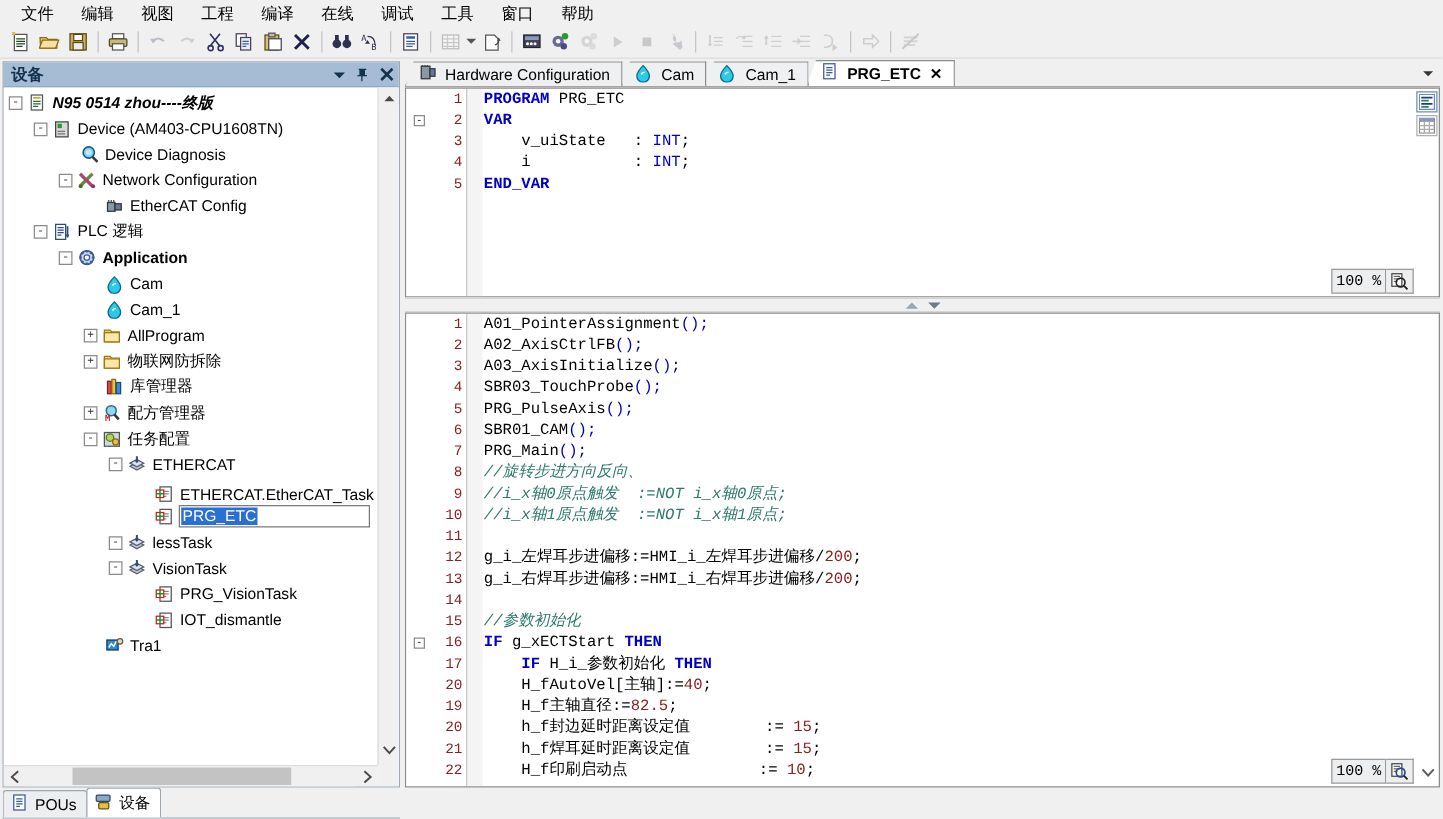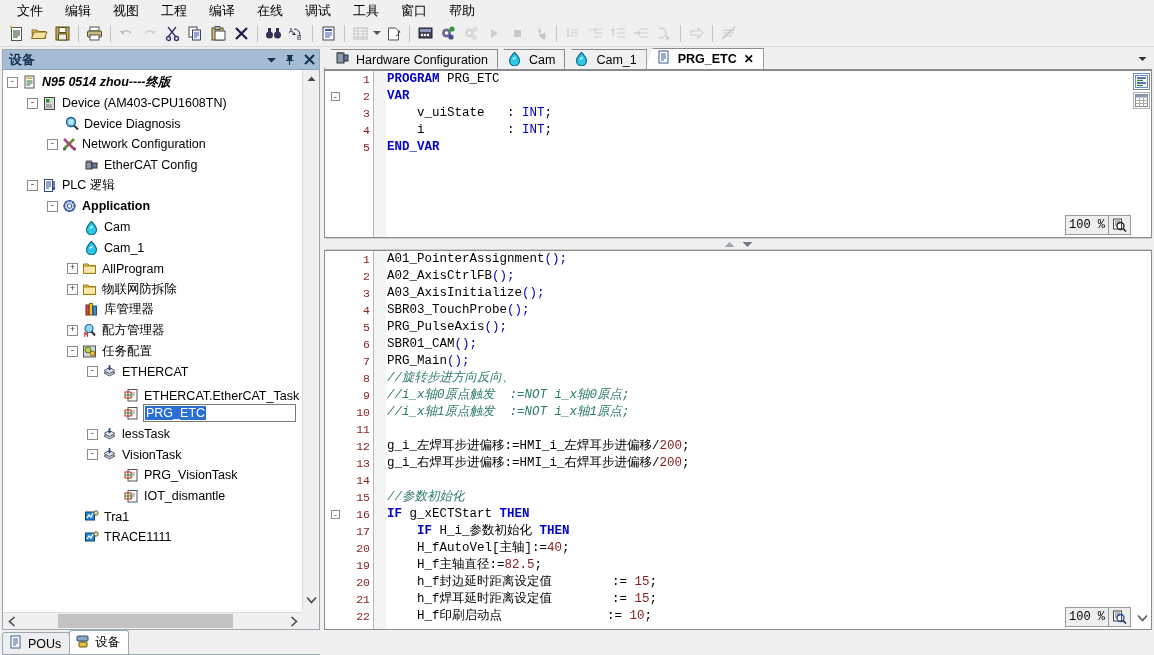--- a/index.html
+++ b/index.html
@@ -686,31 +686,20 @@
             <div class="trow" style="padding-left: 60px;">
               <span class="expspace"></span>
               <span class="ico">
                 <svg width="17" height="15" viewBox="0 0 17 15">
                   <rect x="1.5" y="3" width="9" height="8" fill="#2a8ad8" stroke="#103a6a"></rect>
                   <path d="M3 9 l2-3 2 2 2-4" stroke="#fff" fill="none" stroke-width="1.2"></path>
                   <circle cx="12" cy="4" r="2.2" fill="#e8d8b8" stroke="#6a5a3a"></circle>
                 </svg>
               </span>
               <span class="lbl">Tra1</span>
-            </div>
-            <div class="trow" style="padding-left: 60px;">
-              <span class="expspace"></span>
-              <span class="ico">
-                <svg width="17" height="15" viewBox="0 0 17 15">
-                  <rect x="1.5" y="3" width="9" height="8" fill="#2a8ad8" stroke="#103a6a"></rect>
-                  <path d="M3 9 l2-3 2 2 2-4" stroke="#fff" fill="none" stroke-width="1.2"></path>
-                  <circle cx="12" cy="4" r="2.2" fill="#e8d8b8" stroke="#6a5a3a"></circle>
-                </svg>
-              </span>
-              <span class="lbl">TRACE1111</span>
             </div>
           </div>
 
         <div class="vscroll">
           <div class="arw">
             <svg width="9" height="6" viewBox="0 0 9 6">
                 <path d="M0.5 5 L4.5 0.5 L8.5 5z" fill="#4a4a4a"></path>
               </svg>
           </div>
           <div style="flex:1"></div>

